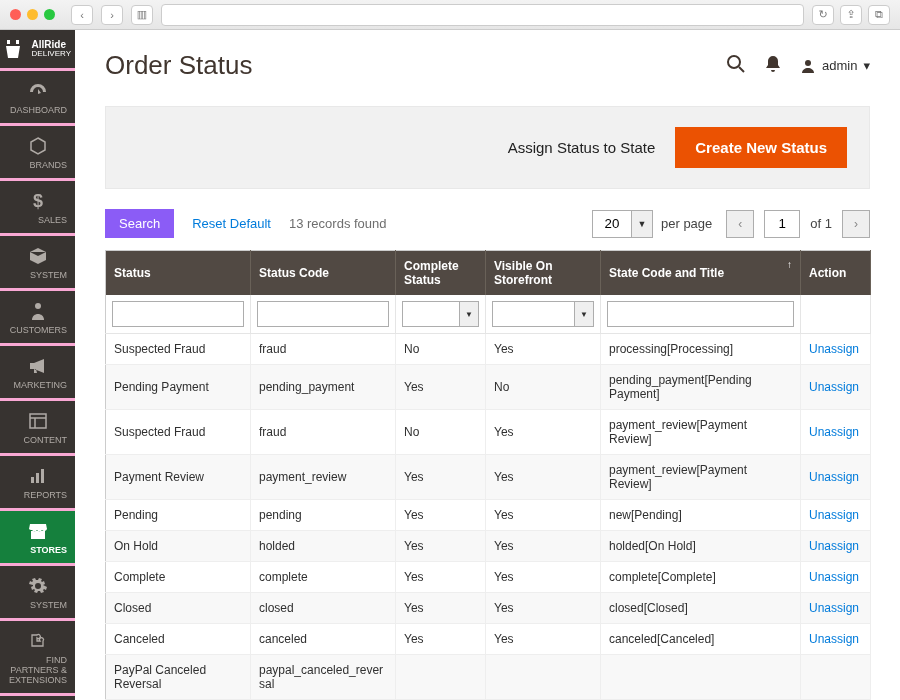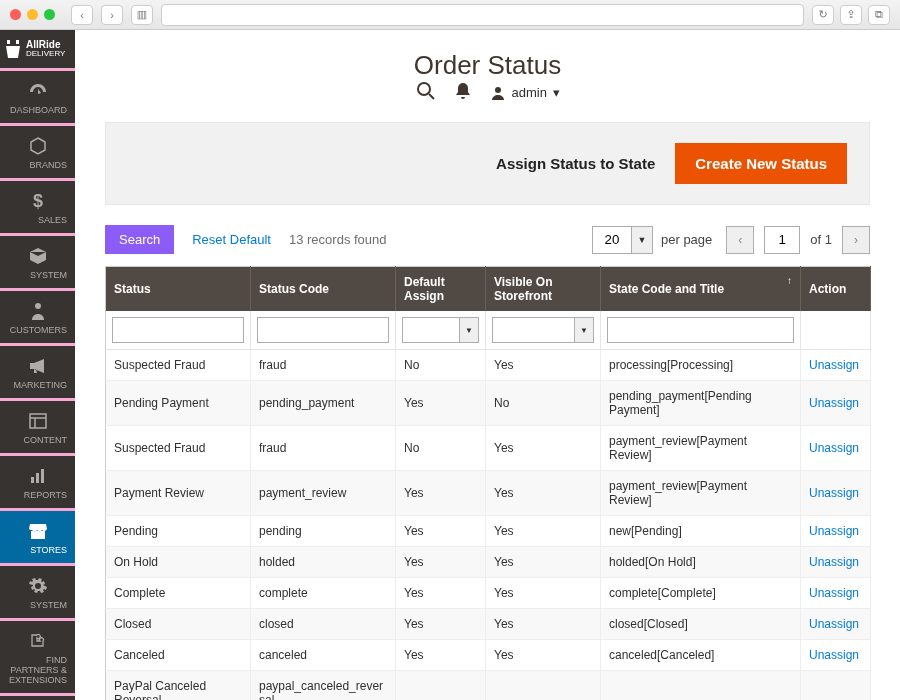--- a/index.html
+++ b/index.html
@@ -11,42 +11,42 @@
 .dot { width: 11px; height: 11px; border-radius: 50%; }
 .dot.r { background: #ff5f57; } .dot.y { background: #febc2e; } .dot.g { background: #28c840; }
 .chrome .navbtn, .chrome .rbtn { width: 22px; height: 20px; border: 1px solid #ccc; border-radius: 4px; background:#fff; display:flex; align-items:center; justify-content:center; font-size:11px; color:#777;}
 .chrome .url { flex: 1; height: 22px; border: 1px solid #ccc; border-radius: 4px; background: #fff; }
 .chrome .rtools { display:flex; gap:6px;}
 
 .app { display: flex; height: 670px; }
 
 
 .sidebar { width: 75px; background: #373330; color: #b0aba6; flex-shrink: 0; overflow:hidden;}
-.side-logo { padding: 8px 4px; display:flex; align-items:center; justify-content:flex-start; gap:4px;}
+.side-logo { padding: 8px 4px; display:flex; align-items:center; justify-content:space-between; gap:4px;}
 .side-logo svg { flex-shrink:0;}
 .side-logo-txt { font-size:8px; color:#fff; line-height:1; }
 .side-logo-txt b{ font-size:10px; display:block;}
 .side-item { padding: 10px 8px 8px; text-align: right; font-size: 9px; cursor: pointer; border-top:3px solid #f9a8d4;}
-.side-item.active { background:#0369a1; color:#fff;}
+.side-item.active { background:#15803d; color:#fff;font-weight:bold;}
 .side-item .sicon { display:flex; justify-content:center; margin-bottom:4px; height:20px; align-items:center;}
 .side-item .sicon svg { fill:#b0aba6; }
 .side-item.active .sicon svg { fill:#fff;}
 
 
 .main { flex: 1; overflow: hidden; display:flex; flex-direction:column; }
 .main-inner { padding: 20px 30px 0 30px; }
-.page-head { display:flex; align-items:center; justify-content:space-between; margin-bottom:18px;flex-direction:column; }
+.page-head { display:flex; align-items:center; justify-content:space-between; margin-bottom:25px; }
 .page-title { font-size: 26px; font-weight:400; color:#41362f; }
 .head-tools { display:flex; align-items:center; gap:18px; }
 .head-tools .hicon { cursor:pointer; }
 .admin-user { display:flex; align-items:center; gap:6px; cursor:pointer; font-size:13px;}
 .admin-user svg{fill:#41362f;}
 
 .actionbar { background:#f1f1f1; border:1px solid #e8e8e8; padding:20px 22px; display:flex; justify-content:flex-end; align-items:center; gap:20px; margin-bottom:20px;}
-.actionbar .link-btn { font-size:15px; color:#222; cursor:pointer; font-weight:700;}
+.actionbar .link-btn { font-size:15px; color:#222; cursor:pointer; font-weight:400;}
 .actionbar .primary-btn { background:#eb5202; color:#fff; font-weight:600; font-size:15px; padding:12px 20px; border:none; cursor:pointer;}
 
 .toolbar { display:flex; align-items:center; justify-content:space-between; margin-bottom:12px;}
 .toolbar-left { display:flex; align-items:center; gap:18px;}
 .btn-search { background:#8b5cf6; color:#fff; border:none; padding:7px 14px; font-size:13px; cursor:pointer;}
 .link-reset { color:#007bdb; cursor:pointer; font-size:13px;}
 .records-found { color:#6e6e6e; font-size:13px;}
 .toolbar-right { display:flex; align-items:flex-start; gap:14px;}
 .perpage { display:flex; align-items:center; gap:8px;}
 .perpage-sel { display:flex;}
@@ -268,21 +268,21 @@
             <col class="col-code">
             <col class="col-default">
             <col class="col-visible">
             <col class="col-state">
             <col class="col-action">
         </colgroup>
         <thead>
           <tr>
             <th>Status</th>
             <th>Status Code</th>
-            <th>Default Assign</th>
+            <th>Complete Status</th>
             <th>Visible On Storefront</th>
             <th><span>State Code and Title</span><span class="sort-arrow">↑</span></th>
             <th>Action</th>
           </tr>
         </thead>
         <tbody id="grid-body">
           <tr class="filter">
             <td><input type="text" style=""></td>
             <td><input type="text" style=""></td>
             <td>

